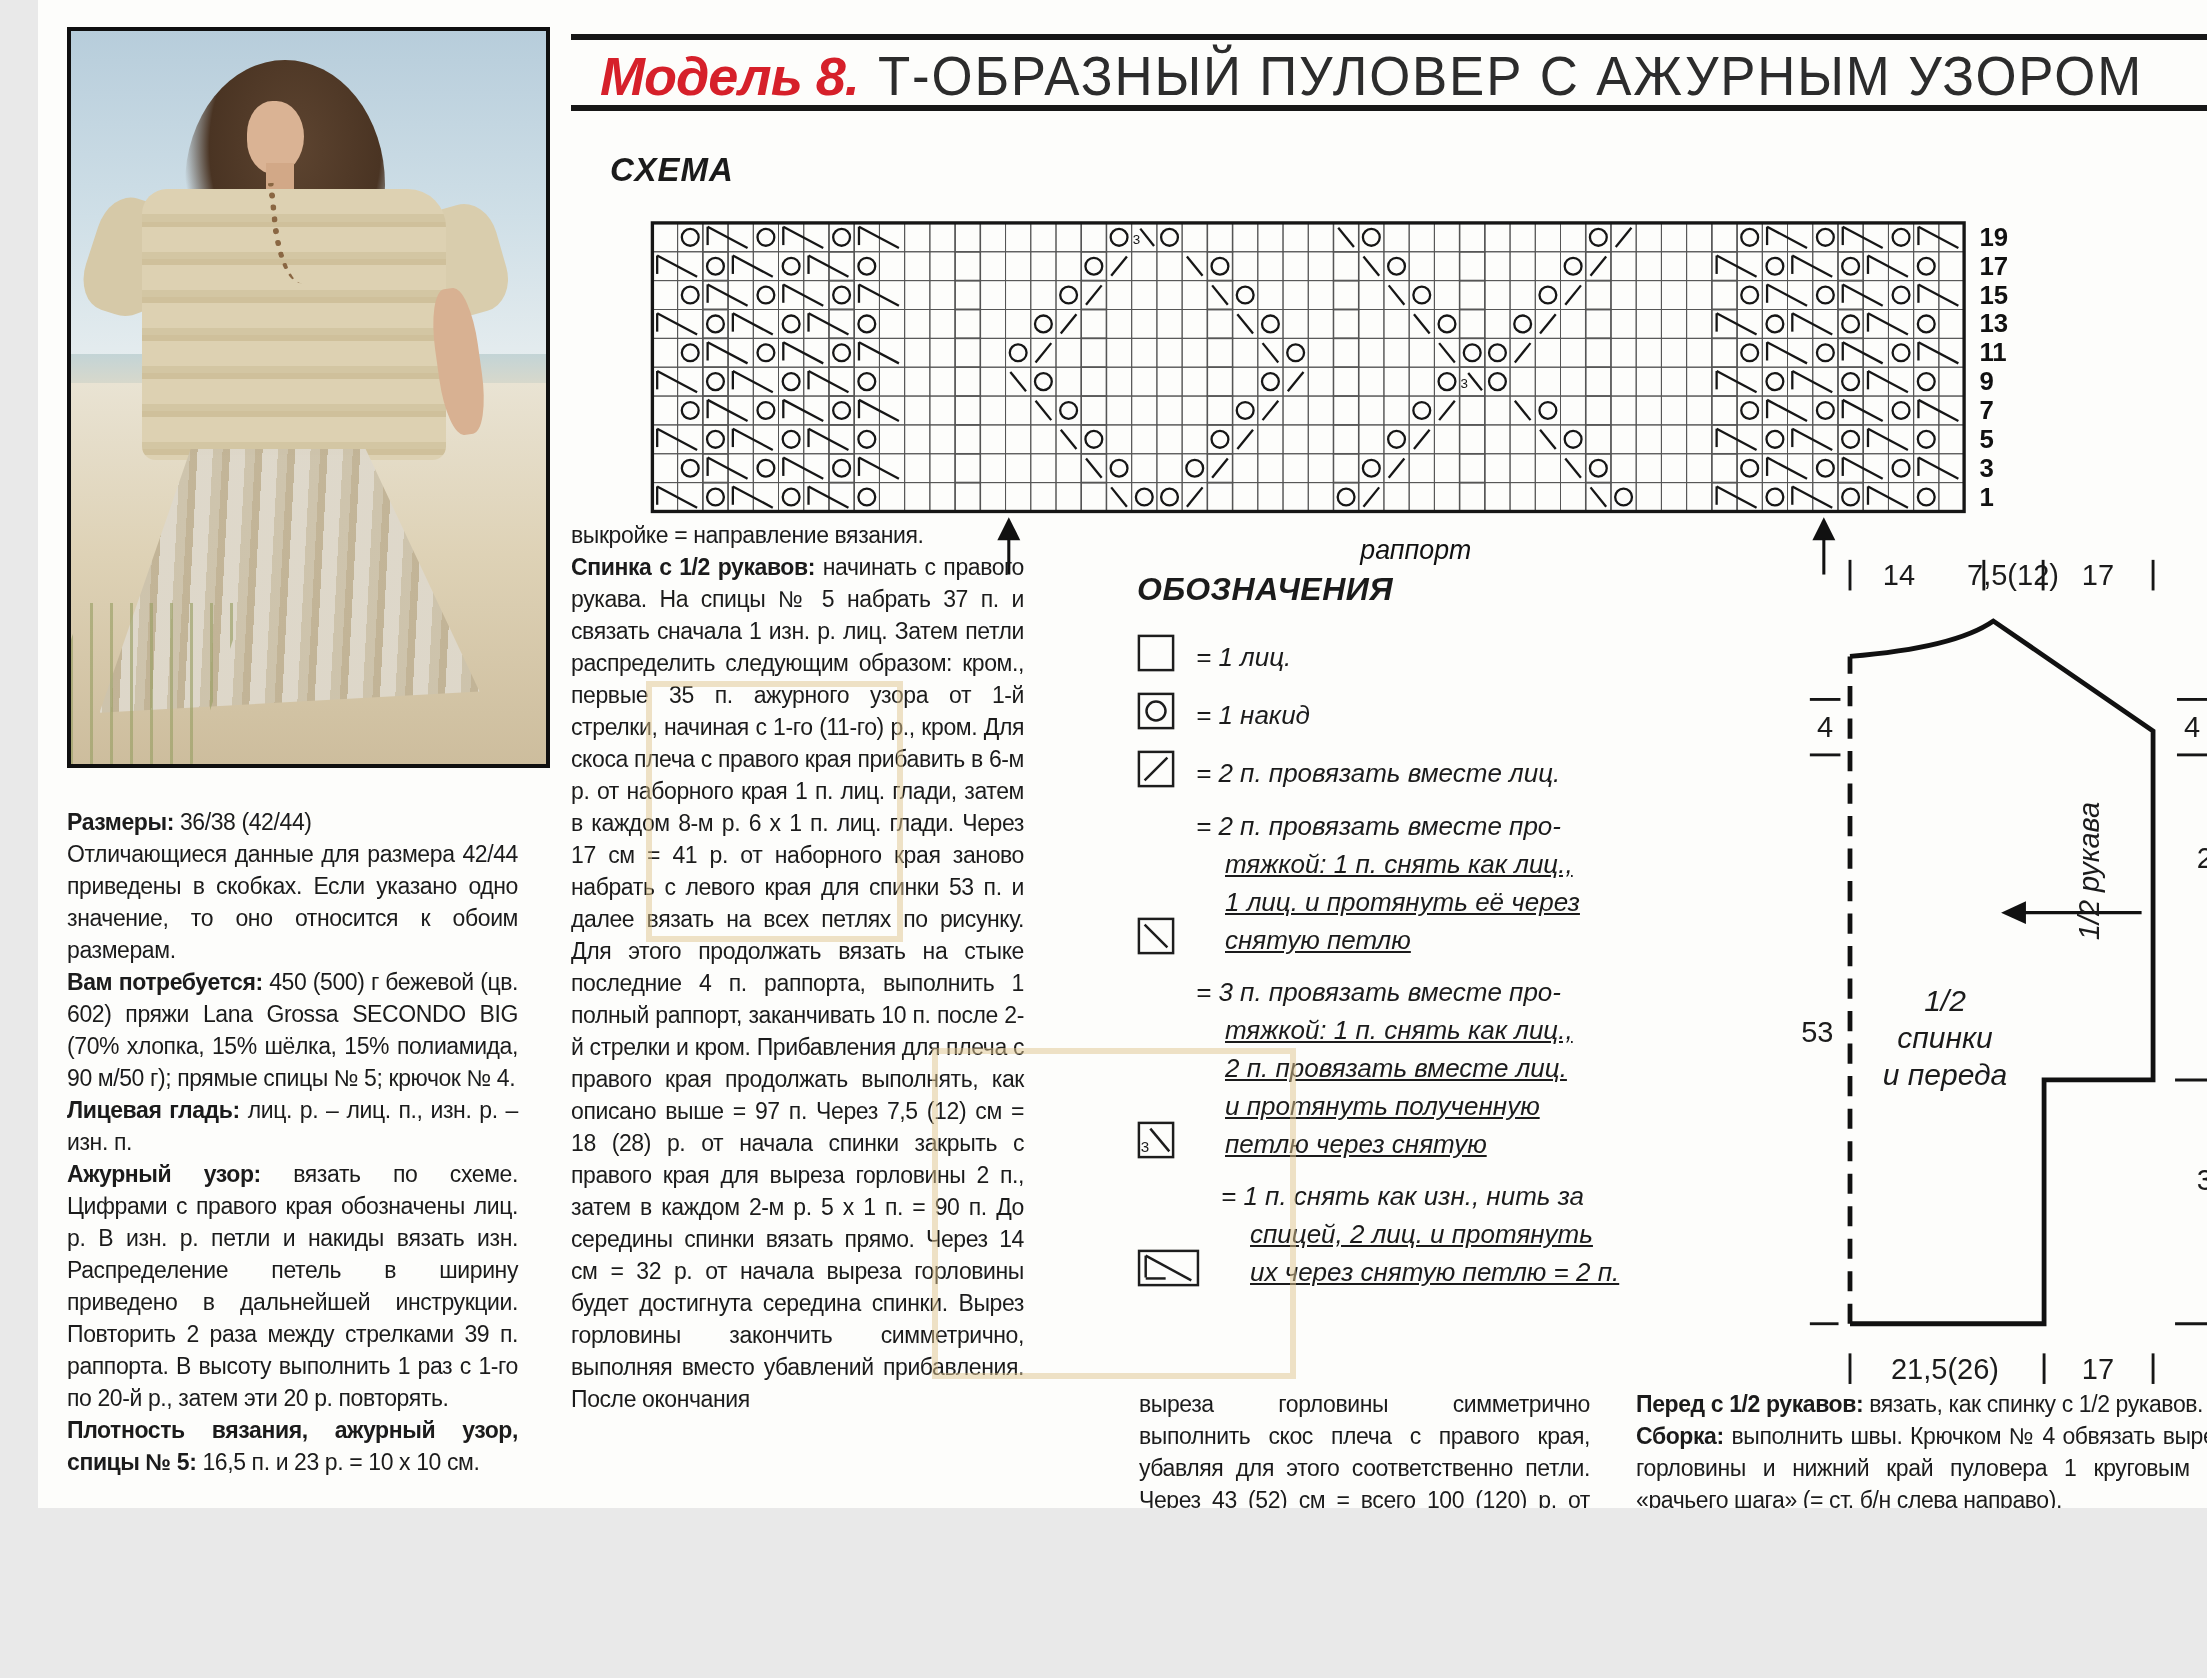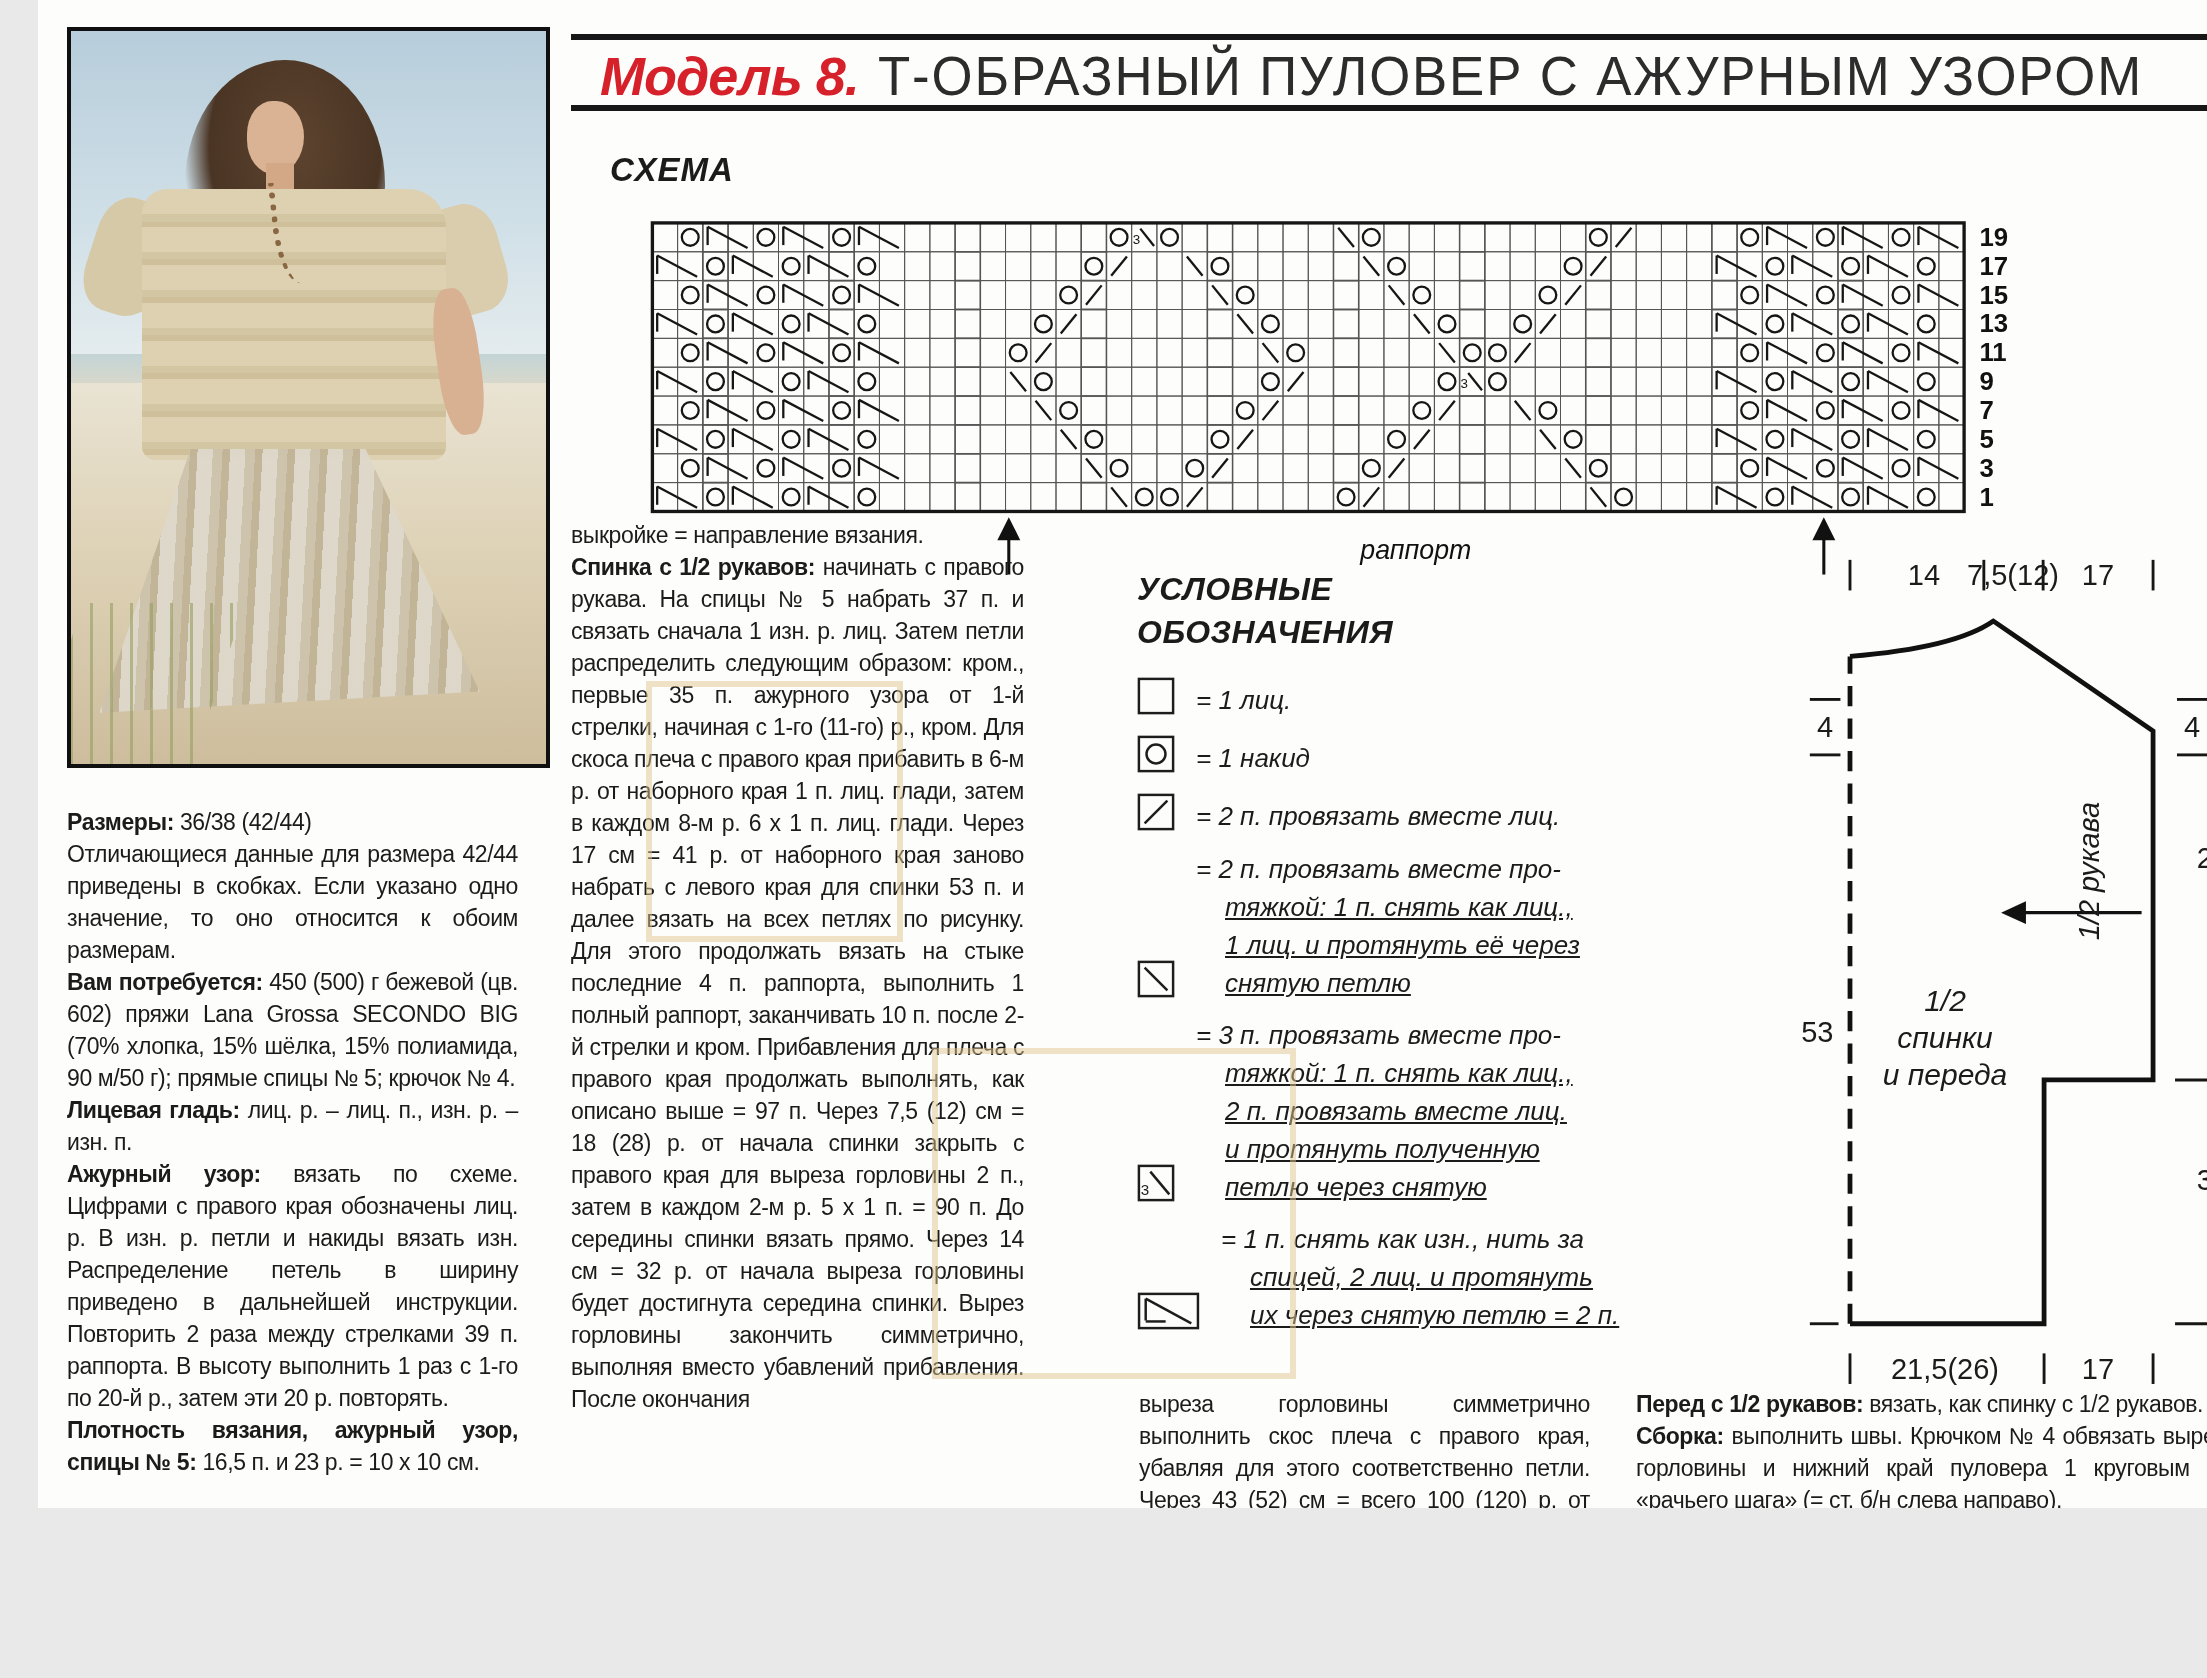--- a/index.html
+++ b/index.html
@@ -913,21 +913,20 @@
     </div>
   <div class="textcol" style="left:1101px;top:1388px;width:451px;">
       <p class="para">выреза горловины симметрично выполнить скос плеча с правого края, убавляя для этого соответственно петли. Через 43 (52) см = всего 100 (120) р. от начала спинки закрыть с левого края 53 п. спинки. Деталь закончить симметрично левым рукавом, провязать в последнем изн. р.</p>
     </div>
   <div class="textcol" style="left:1598px;top:1388px;width:589px;">
       <p class="para"><strong>Перед с 1/2 рукавов: </strong>вязать, как спинку с 1/2 рукавов.</p>
       <p class="para"><strong>Сборка: </strong>выполнить швы. Крючком № 4 обвязать вырез горловины и нижний край пуловера 1 круговым р. «рачьего шага» (= ст. б/н слева направо).</p>
     </div>
 
   <div id="legend">
-    <div class="legend-head">УСЛОВНЫЕ</div>
     <div class="legend-head">ОБОЗНАЧЕНИЯ</div>
     <div class="legend-items" id="legend-items">
         <div class="legend-item">
           <span class="legend-sym"><svg width="38" height="38" viewBox="0 0 40 40">
               <rect x="2" y="2" width="36" height="36" fill="none" stroke="#1d1d1d" stroke-width="2.6"></rect>
             </svg></span>
           <div class="legend-txt">
             <div>= 1 лиц.</div>
           </div>
         </div>
@@ -1011,21 +1010,21 @@
       <line x1="50" y1="856" x2="50" y2="888" stroke="#161616" stroke-width="3"></line>
       <line x1="253" y1="856" x2="253" y2="888" stroke="#161616" stroke-width="3"></line>
       <line x1="367" y1="856" x2="367" y2="888" stroke="#161616" stroke-width="3"></line>
 
       <path d="M 50 127 C 112 122 170 111 200 90 L 367 205 L 367 570 L 253 570 L 253 825 L 50 825" fill="none" stroke="#111" stroke-width="5" stroke-linejoin="miter"></path>
       <line x1="50" y1="825" x2="50" y2="127" stroke="#111" stroke-width="5" stroke-dasharray="21 13"></line>
 
       <line x1="355" y1="395" x2="228" y2="395" stroke="#111" stroke-width="3.5"></line>
       <polygon points="208,395 234,383 234,407" fill="#111"></polygon>
     </svg>
-    <div class="sch-num" style="left:122px;top:40px;text-align:center;">14</div>
+    <div class="sch-num" style="left:97px;top:40px;text-align:center;">14</div>
     <div class="sch-num" style="left:211px;top:40px;">7,5(12)</div>
     <div class="sch-num" style="left:296px;top:40px;">17</div>
     <div class="sch-num" style="left:23px;top:192px;">4</div>
     <div class="sch-num" style="left:390px;top:192px;">4</div>
     <div class="sch-num" style="left:411px;top:323px;">21</div>
     <div class="sch-num" style="left:15.3px;top:497px;">53</div>
     <div class="sch-num" style="left:411px;top:645px;">32</div>
     <div class="sch-num" style="left:143px;top:834px;">21,5(26)</div>
     <div class="sch-num" style="left:296px;top:834px;">17</div>
     <div class="sch-piece-label">

